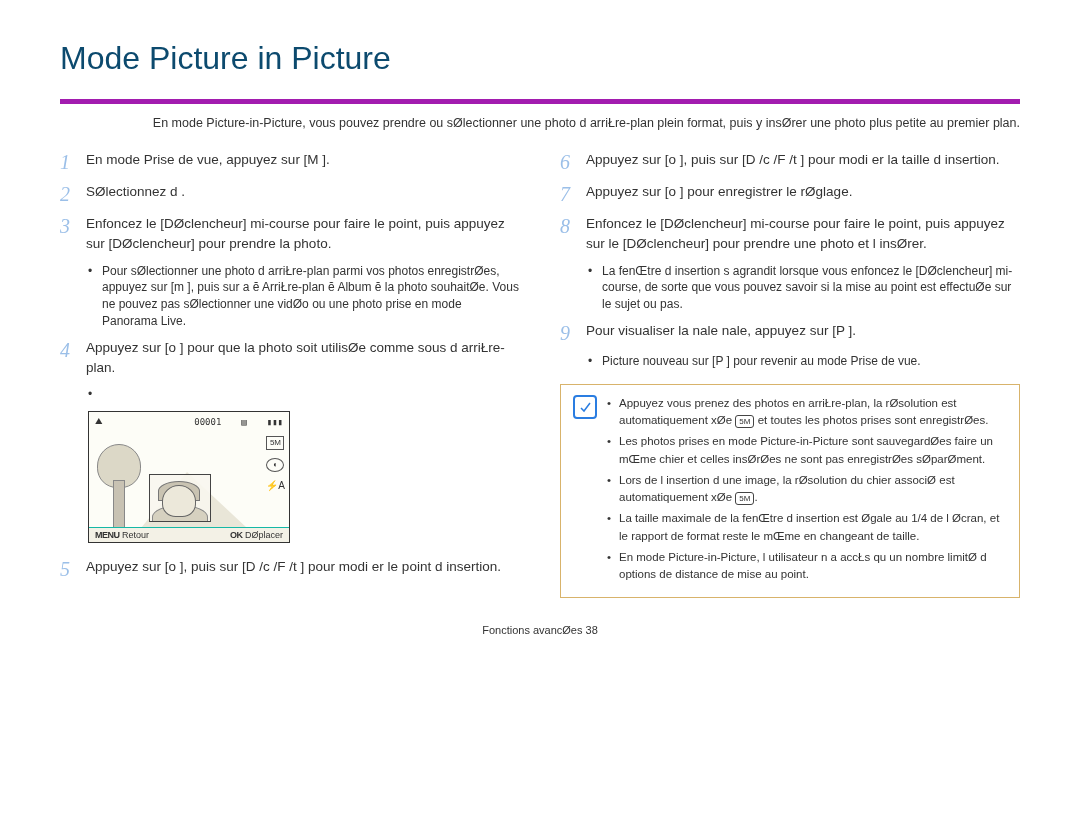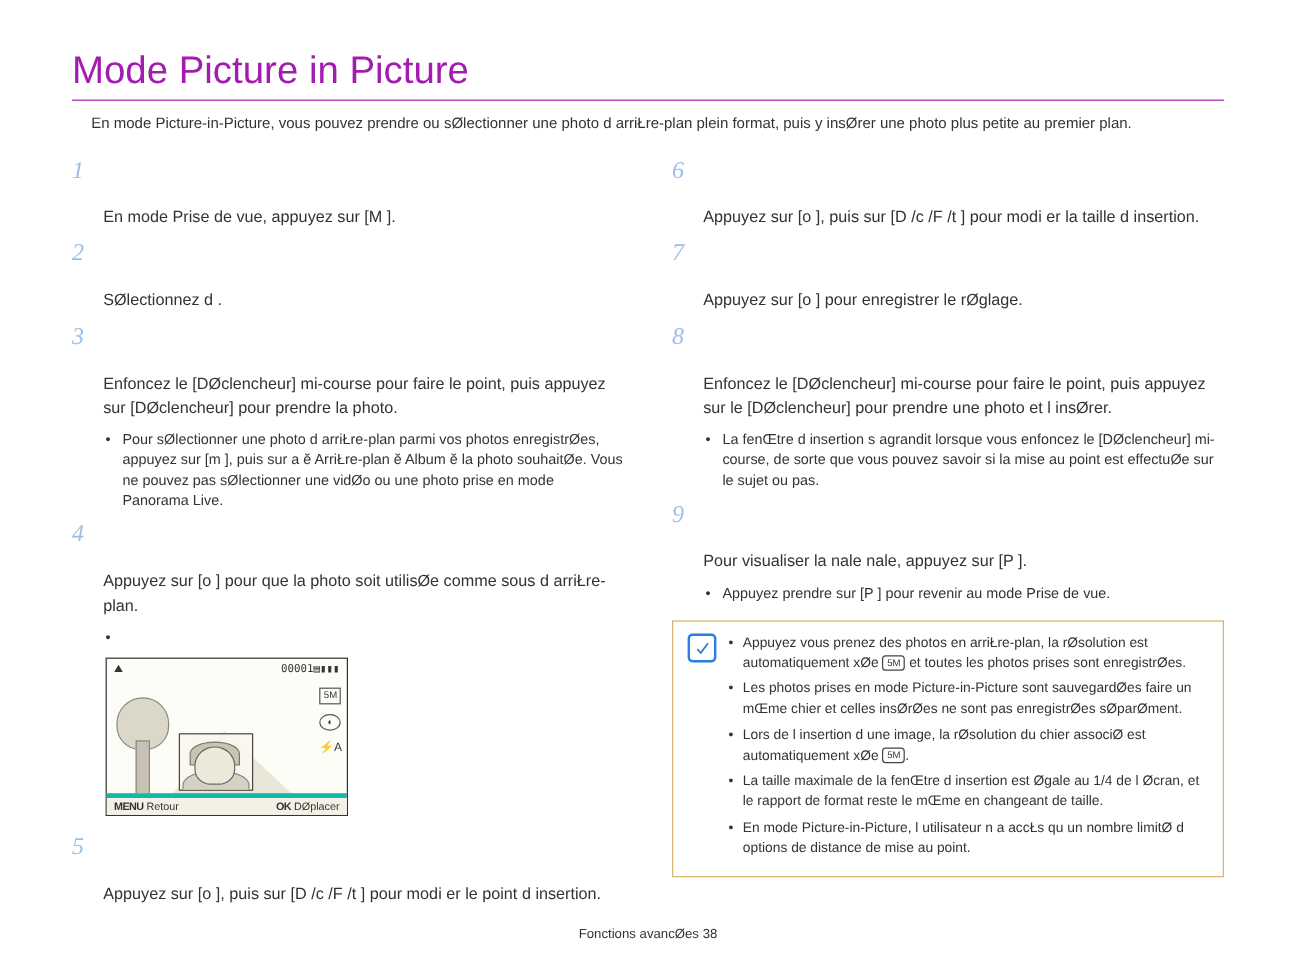--- a/index.html
+++ b/index.html
@@ -5,31 +5,32 @@
   body {
     margin: 0;
     padding: 40px 60px 30px 60px;
     font-family: Arial, Helvetica, sans-serif;
     color: #333;
     background: #fff;
     width: 1080px;
     box-sizing: border-box;
   }
   h1 {
-    color: #a21caf;
+    color: #0c4a6e;
     font-weight: 400;
     font-size: 32px;
     margin: 0 0 6px 0;
-    border-bottom: 1px solid #a21caf;
-    padding-bottom: 6px;
+    border-bottom: 5px solid #a21caf;
+    padding-bottom: 22px;
   }
   .intro {
     font-size: 12.5px;
     line-height: 1.45;
     margin: 10px 0 18px 16px;
+    text-align: right;
   }
   .columns {
     display: flex;
     gap: 40px;
   }
   .col {
     flex: 1;
     min-width: 0;
   }
   .step {
@@ -43,21 +44,20 @@
     color: #9bbfe8;
     font-size: 20px;
     font-weight: 300;
     min-width: 16px;
     line-height: 1.2;
     font-family: Georgia, serif;
     font-style: italic;
   }
   .step-body {
     flex: 1;
-    margin-top: 41px;
   }
   .subnote {
     font-size: 12px;
     line-height: 1.4;
     margin: 4px 0 8px 28px;
     display: flex;
     gap: 6px;
   }
   .subnote .bullet {
     min-width: 8px;
@@ -72,21 +72,21 @@
     position: relative;
     height: 130px;
   }
   .lcd-top {
     display: flex;
     justify-content: space-between;
     padding: 4px 6px 0 6px;
     font-size: 9px;
     font-family: monospace;
   }
-  .lcd-top .right-icons { display:flex; gap:0; align-items:center;}
+  .lcd-top .right-icons { display:flex; gap:20px; align-items:center;}
   .lcd-scene {
     position: absolute;
     left: 6px;
     right: 26px;
     top: 18px;
     bottom: 14px;
   }
   .tree-trunk {
     position: absolute;
     left: 18px;
@@ -175,21 +175,21 @@
     line-height: 12px;
   }
   .lcd-bottom {
     position: absolute;
     left: 0; right: 0; bottom: 0;
     display: flex;
     justify-content: space-between;
     padding: 2px 6px;
     font-size: 9px;
     background: #f3f1e6;
-    border-top: 4px solid #14b8a6;
+    border-top: 1px solid #14b8a6;
   }
   .lcd-bottom span b { letter-spacing: -0.5px; }
 
   .infobox {
     display: flex;
     gap: 10px;
     border: 1px solid #d8b36b;
     background: #ffffff;
     padding: 10px 12px;
     margin-top: 14px;
@@ -220,21 +220,21 @@
     border-radius: 3px;
     font-size: 8px;
     padding: 0 3px;
     line-height: 11px;
     vertical-align: middle;
     background: #fff;
   }
   .footer {
     text-align: center;
     font-size: 11px;
-    margin-top: 10px;
+    margin-top: 26px;
   }
 </style>
 </head>
 <body>
 
 <h1>Mode Picture in Picture</h1>
 
 <p class="intro">En mode Picture-in-Picture, vous pouvez prendre ou sØlectionner une photo d arriŁre-plan plein format, puis y insØrer une photo plus petite au premier plan.</p>
 
 <div class="columns">
@@ -326,21 +326,21 @@
         <span class="bullet">•</span>
       <span>La fenŒtre d insertion s agrandit lorsque vous enfoncez le [DØclencheur]   mi-course, de sorte que vous pouvez savoir si la mise au point est effectuØe sur le sujet ou pas.</span>
       </div>
 
     <div class="step">
         <div class="step-num">9</div>
       <div class="step-body">Pour visualiser la nale  nale, appuyez sur [P   ].</div>
       </div>
     <div class="subnote">
         <span class="bullet">•</span>
-      <span>Appuyez   prendre sur [P   ] pour revenir au mode Prise de vue.</span>
+      <span>Picture   nouveau sur [P   ] pour revenir au mode Prise de vue.</span>
       </div>
 
     <div class="infobox">
       <div class="info-icon">
         <svg viewBox="0 0 24 24">
             <path fill="none" stroke="#2a7de1" stroke-width="3" d="M4 14 L10 20 L22 4"></path>
           </svg>
       </div>
       <ul class="info-list">
         <li>

